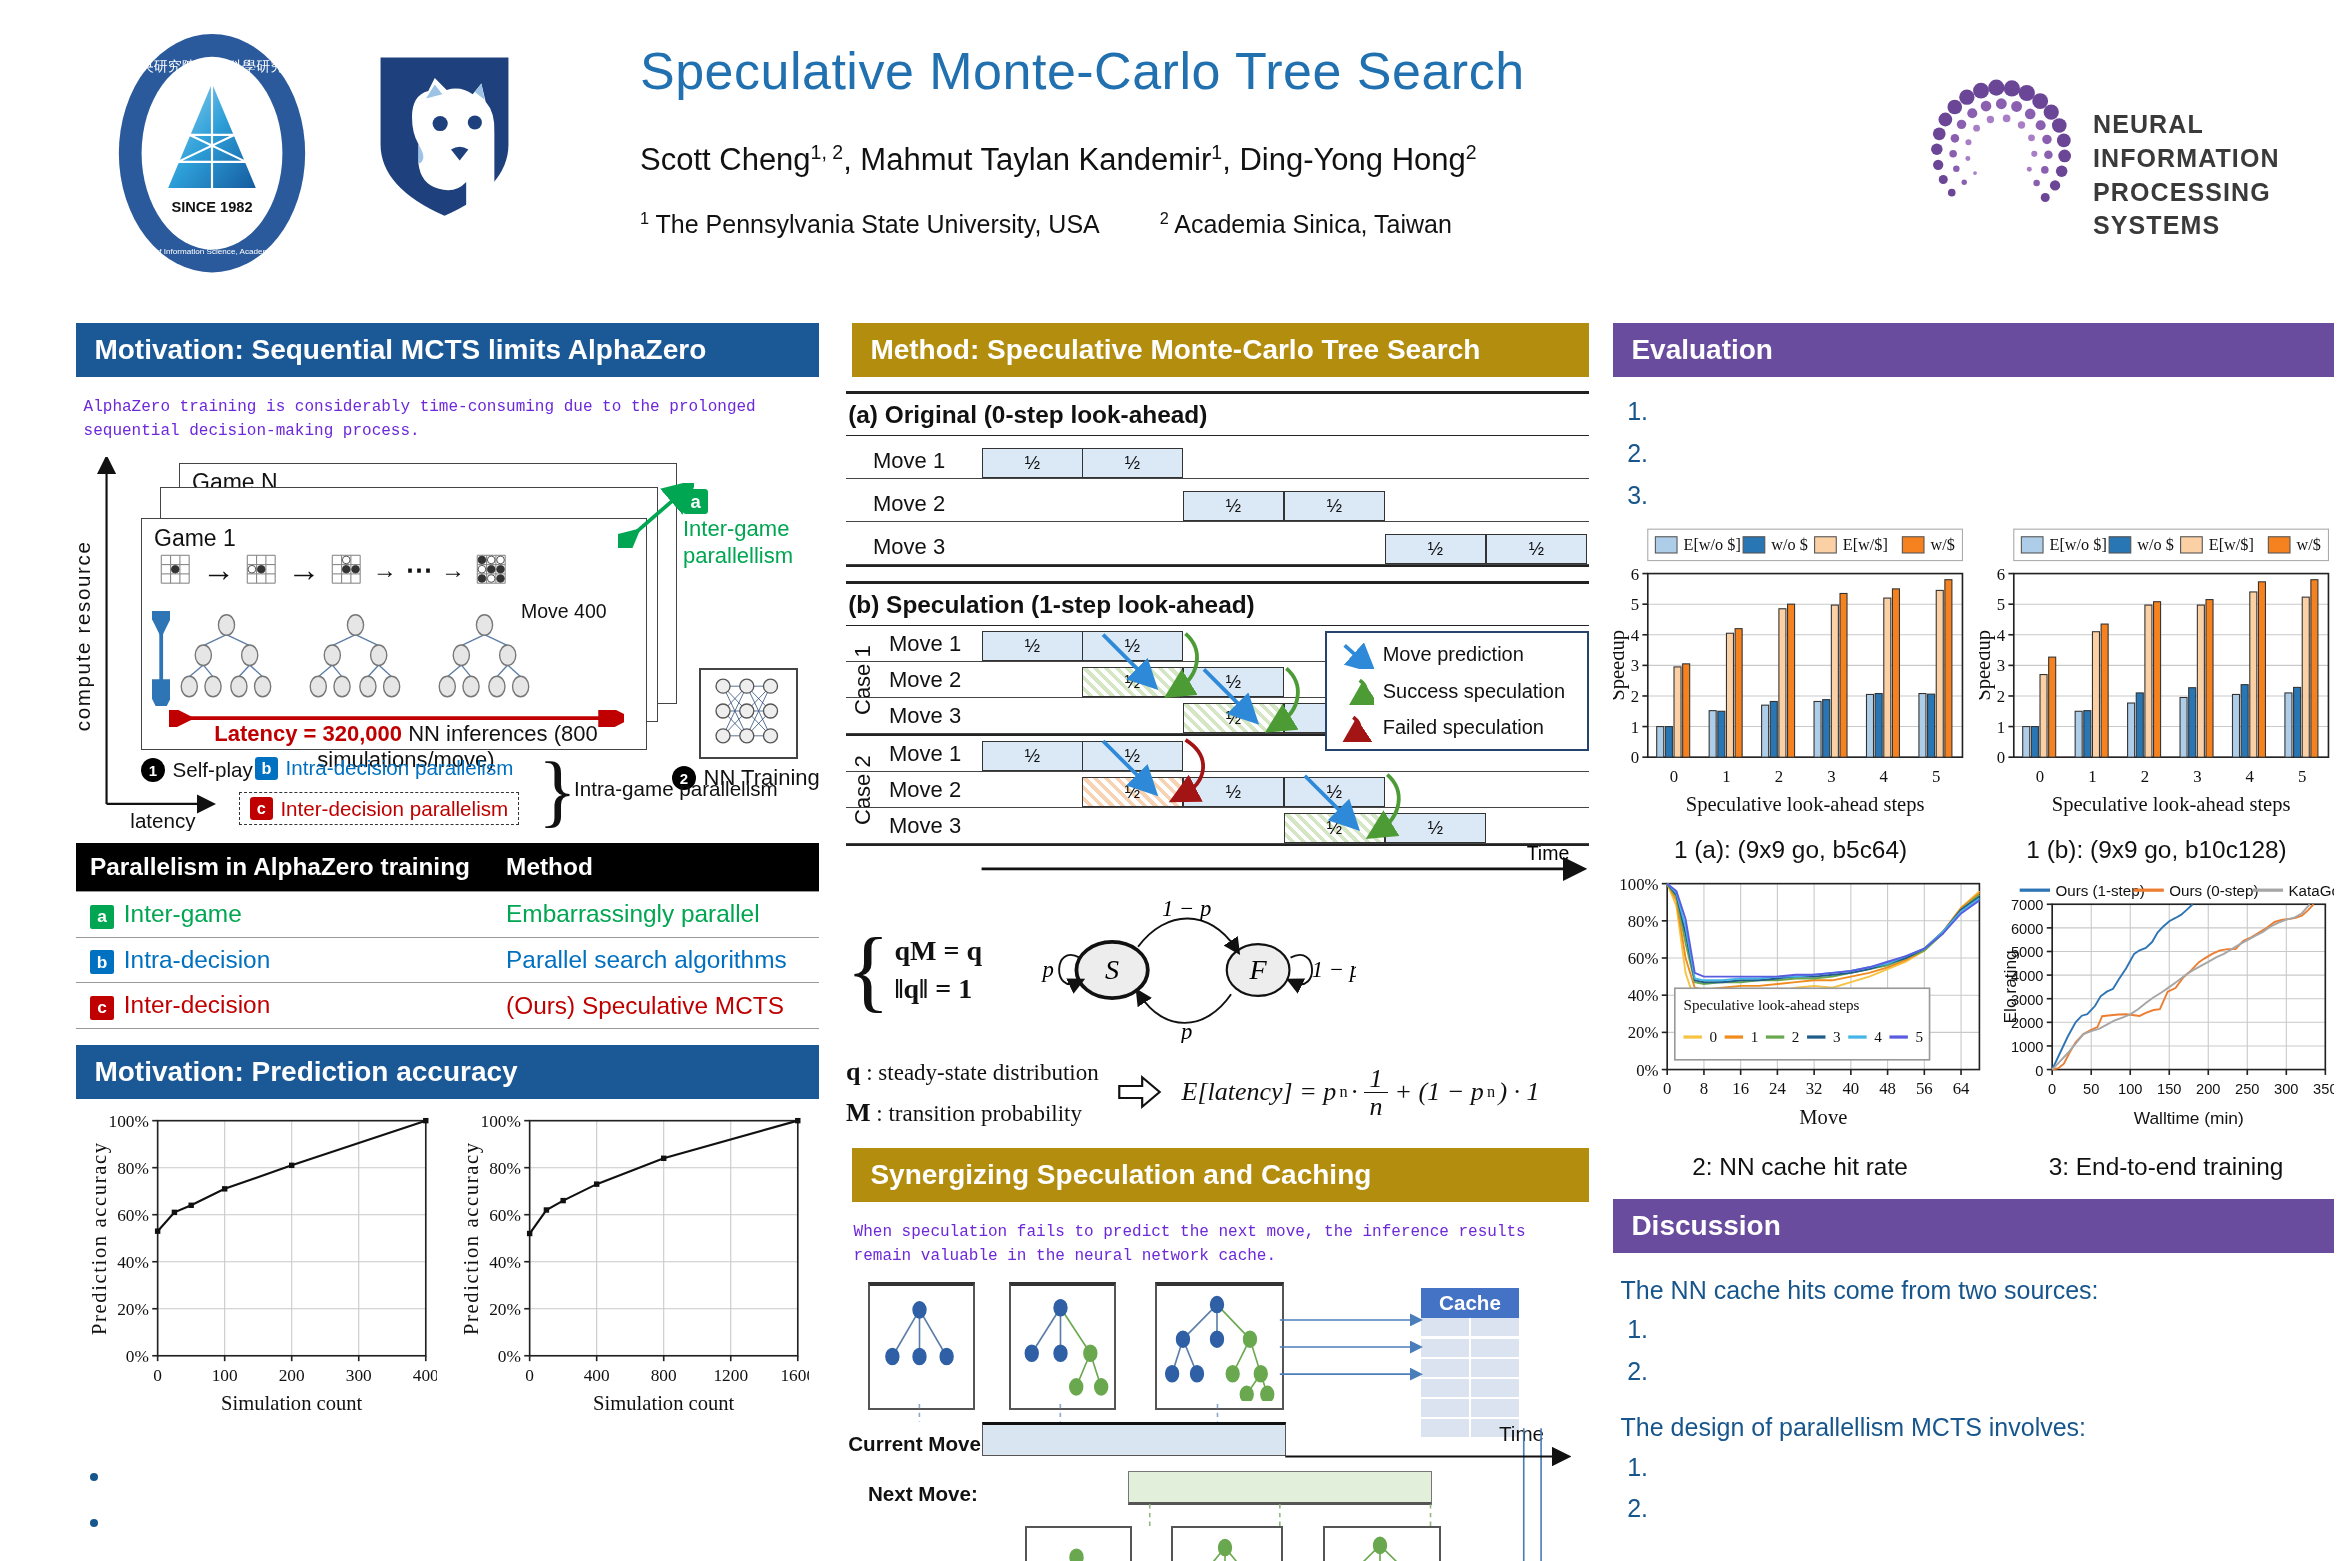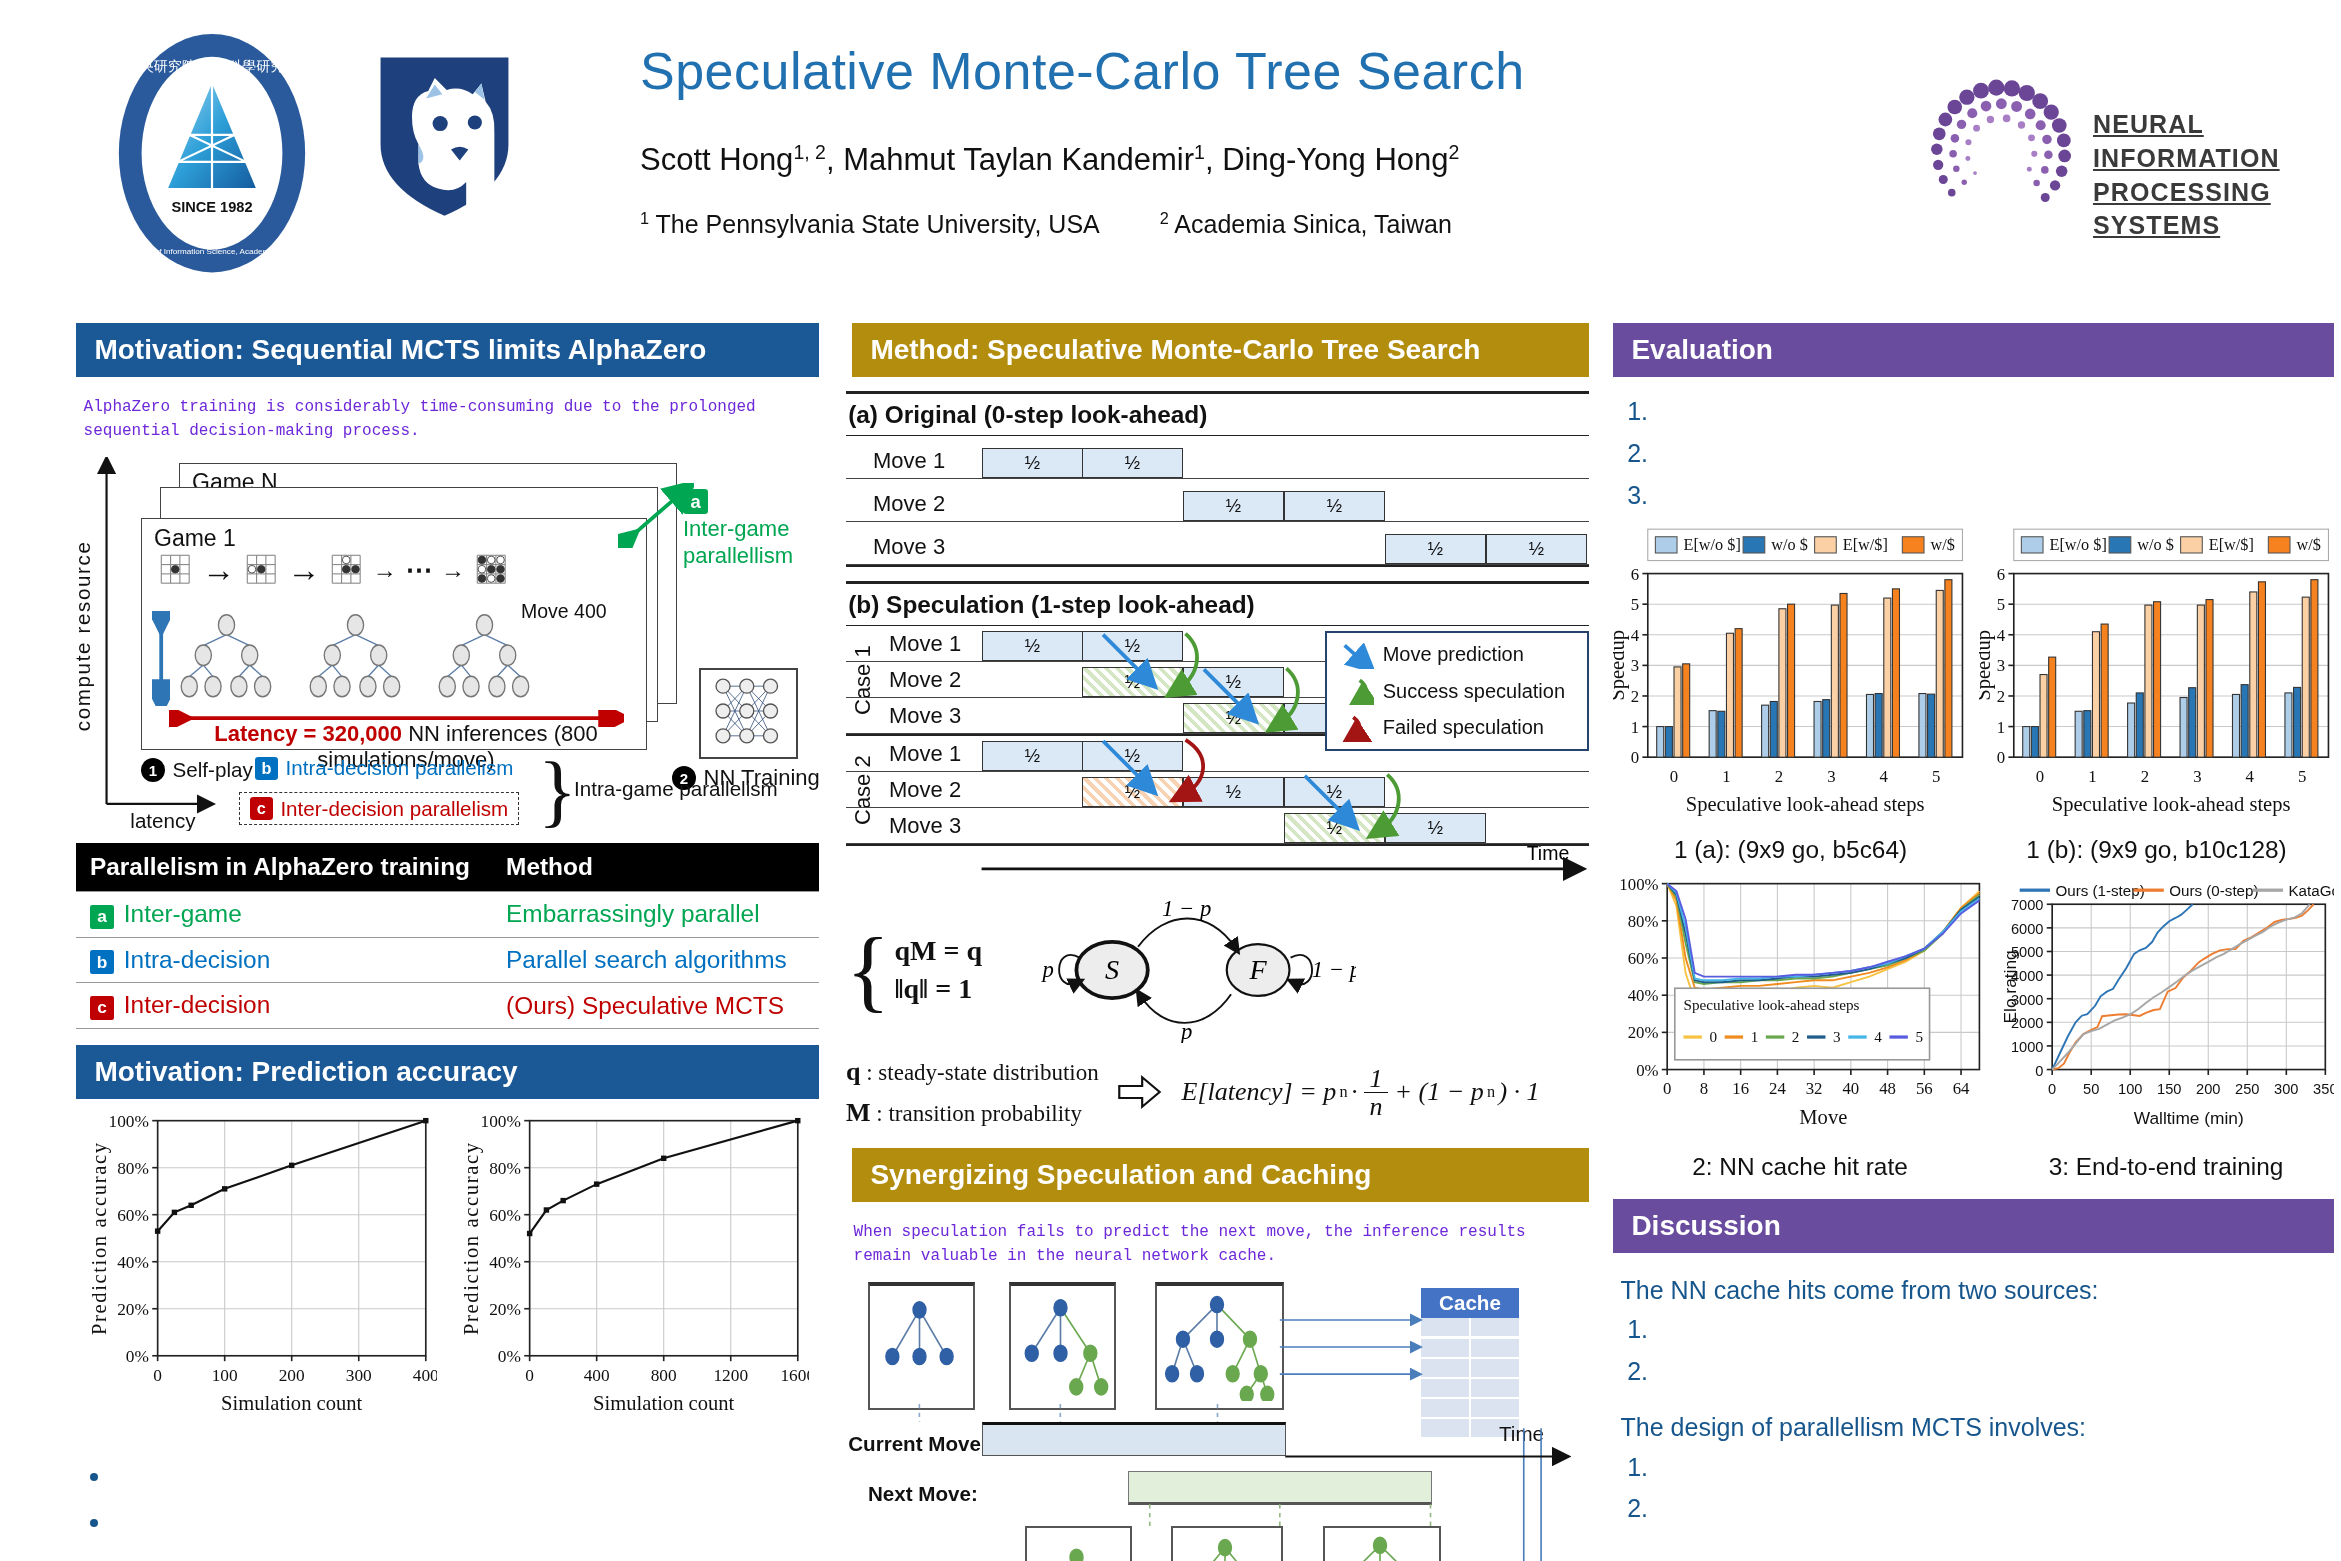--- a/index.html
+++ b/index.html
@@ -140,21 +140,21 @@
       <path d="M70,120 Q70,80 100,72 L112,48 L134,70 Q160,62 182,78 L198,58 L206,92 Q224,112 222,150 L222,240 Q200,280 170,292 L170,240 Q150,262 118,252 Q86,242 82,206 L82,170 Q70,150 70,120 Z" fill="#fff"></path>
       <circle cx="122" cy="132" r="14" fill="#1e407c"></circle>
       <circle cx="186" cy="130" r="13" fill="#1e407c"></circle>
       <path d="M142,180 Q158,170 174,180 L158,200 Z" fill="#1e407c"></path>
       <path d="M96,86 L112,60 L126,78 Z" fill="#9cc3e5"></path>
       <path d="M186,74 L198,58 L204,88 Z" fill="#9cc3e5"></path>
       <path d="M82,170 Q100,200 82,206 Z" fill="#9cc3e5"></path>
     </svg>
   </div>
   <div id="title">Speculative Monte-Carlo Tree Search</div>
-  <div id="authors"><span><span>Scott Hong</span><sup>1, 2</sup></span><span><span>, Mahmut Taylan Kandemir</span><sup>1</sup></span><span><span>, Ding-Yong Hong</span><sup>2</sup></span></div>
+  <div id="authors"><span><span>Scott Cheng</span><sup>1, 2</sup></span><span><span>, Mahmut Taylan Kandemir</span><sup>1</sup></span><span><span>, Ding-Yong Hong</span><sup>2</sup></span></div>
   <div id="affils"><span class="affil"><sup>1</sup><span> The Pennsylvania State University, USA</span></span><span class="affil"><sup>2</sup><span> Academia Sinica, Taiwan</span></span></div>
   <div class="logo-box" style="left:1914px;top:62px;">
     <svg id="neurips-swirl" width="179" height="179" viewBox="0 0 330 330">
         <circle cx="69.6067557119606" cy="240.84893794301166" r="7.0" fill="#6b4596"></circle>
         <circle cx="53.94230253669829" cy="216.72779532111113" r="8.3" fill="#6b4596"></circle>
         <circle cx="44.57858311341093" cy="189.5335795164956" r="9.5" fill="#6b4596"></circle>
         <circle cx="42.0718824117467" cy="160.8818593891049" r="10.6" fill="#6b4596"></circle>
         <circle cx="46.57111987927837" cy="132.4747920135941" r="11.7" fill="#6b4596"></circle>
         <circle cx="57.80900235343624" cy="105.99999999999999" r="12.7" fill="#6b4596"></circle>
         <circle cx="75.11790356003917" cy="83.0303122858383" r="13.5" fill="#6b4596"></circle>
@@ -191,21 +191,21 @@
         <circle cx="100.40177485182423" cy="147.91048393934605" r="5.6" fill="#a87fc6"></circle>
         <circle cx="115.40093237900363" cy="121.93118103154217" r="6.3" fill="#a87fc6"></circle>
         <circle cx="140.84094634875325" cy="106.03449598970047" r="6.8" fill="#a87fc6"></circle>
         <circle cx="170.76618701534966" cy="103.94191931324309" r="7.0" fill="#a87fc6"></circle>
         <circle cx="198.17101147019082" cy="116.14333327638325" r="6.8" fill="#a87fc6"></circle>
         <circle cx="216.63981837384125" cy="139.7823281293004" r="6.3" fill="#a87fc6"></circle>
         <circle cx="221.8489711161091" cy="169.32490137213577" r="5.6" fill="#a87fc6"></circle>
         <circle cx="212.57898196169842" cy="197.8549943824587" r="4.6" fill="#a87fc6"></circle>
       </svg>
   </div>
-  <div style="position:absolute;left:2093px;top:108px;font-size:25px;font-weight:bold;color:#3a3a3a;letter-spacing:1.1px;line-height:1.35;text-decoration:underline;">
+  <div style="position:absolute;left:2093px;top:108px;font-size:25px;font-weight:bold;color:#3a3a3a;letter-spacing:1.1px;line-height:1.35;">
     <div>NEURAL INFORMATION</div>
     <div>PROCESSING SYSTEMS</div>
   </div>
 </div>
 
 <div class="col" id="col1">
   <div class="bar blue">Motivation: Sequential MCTS limits AlphaZero</div>
   <p class="lead">AlphaZero training is considerably time-consuming due to the prolonged sequential decision-making process.</p>
 
   <div id="az">

